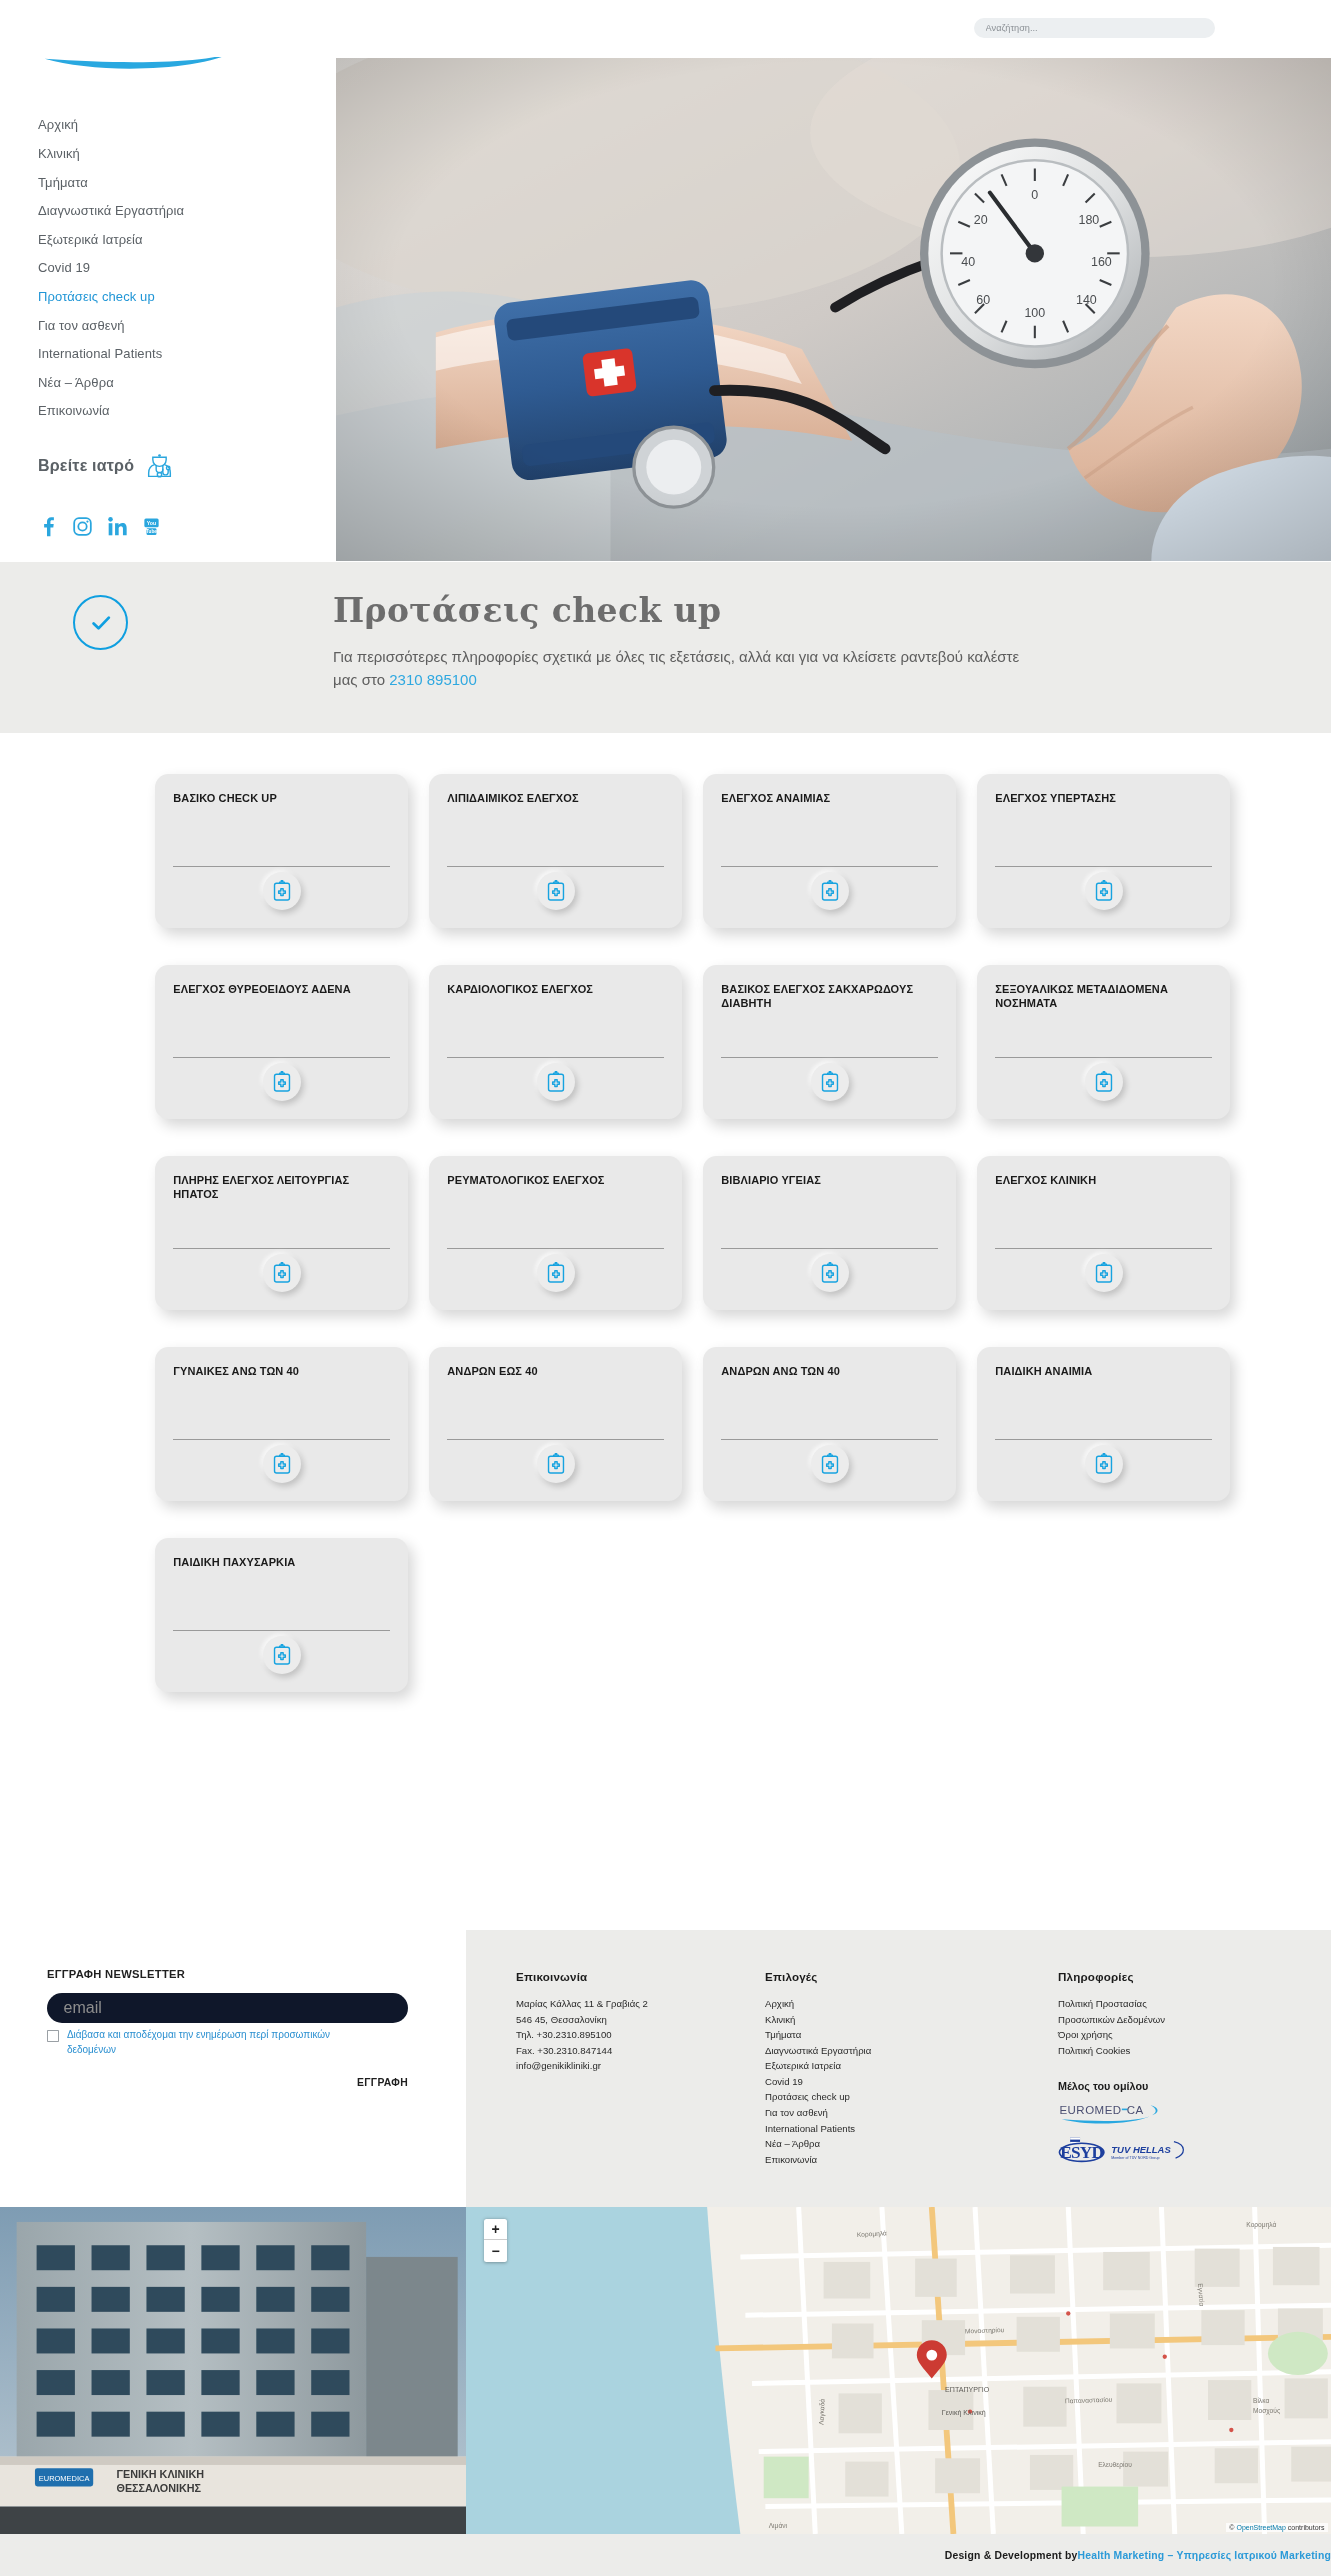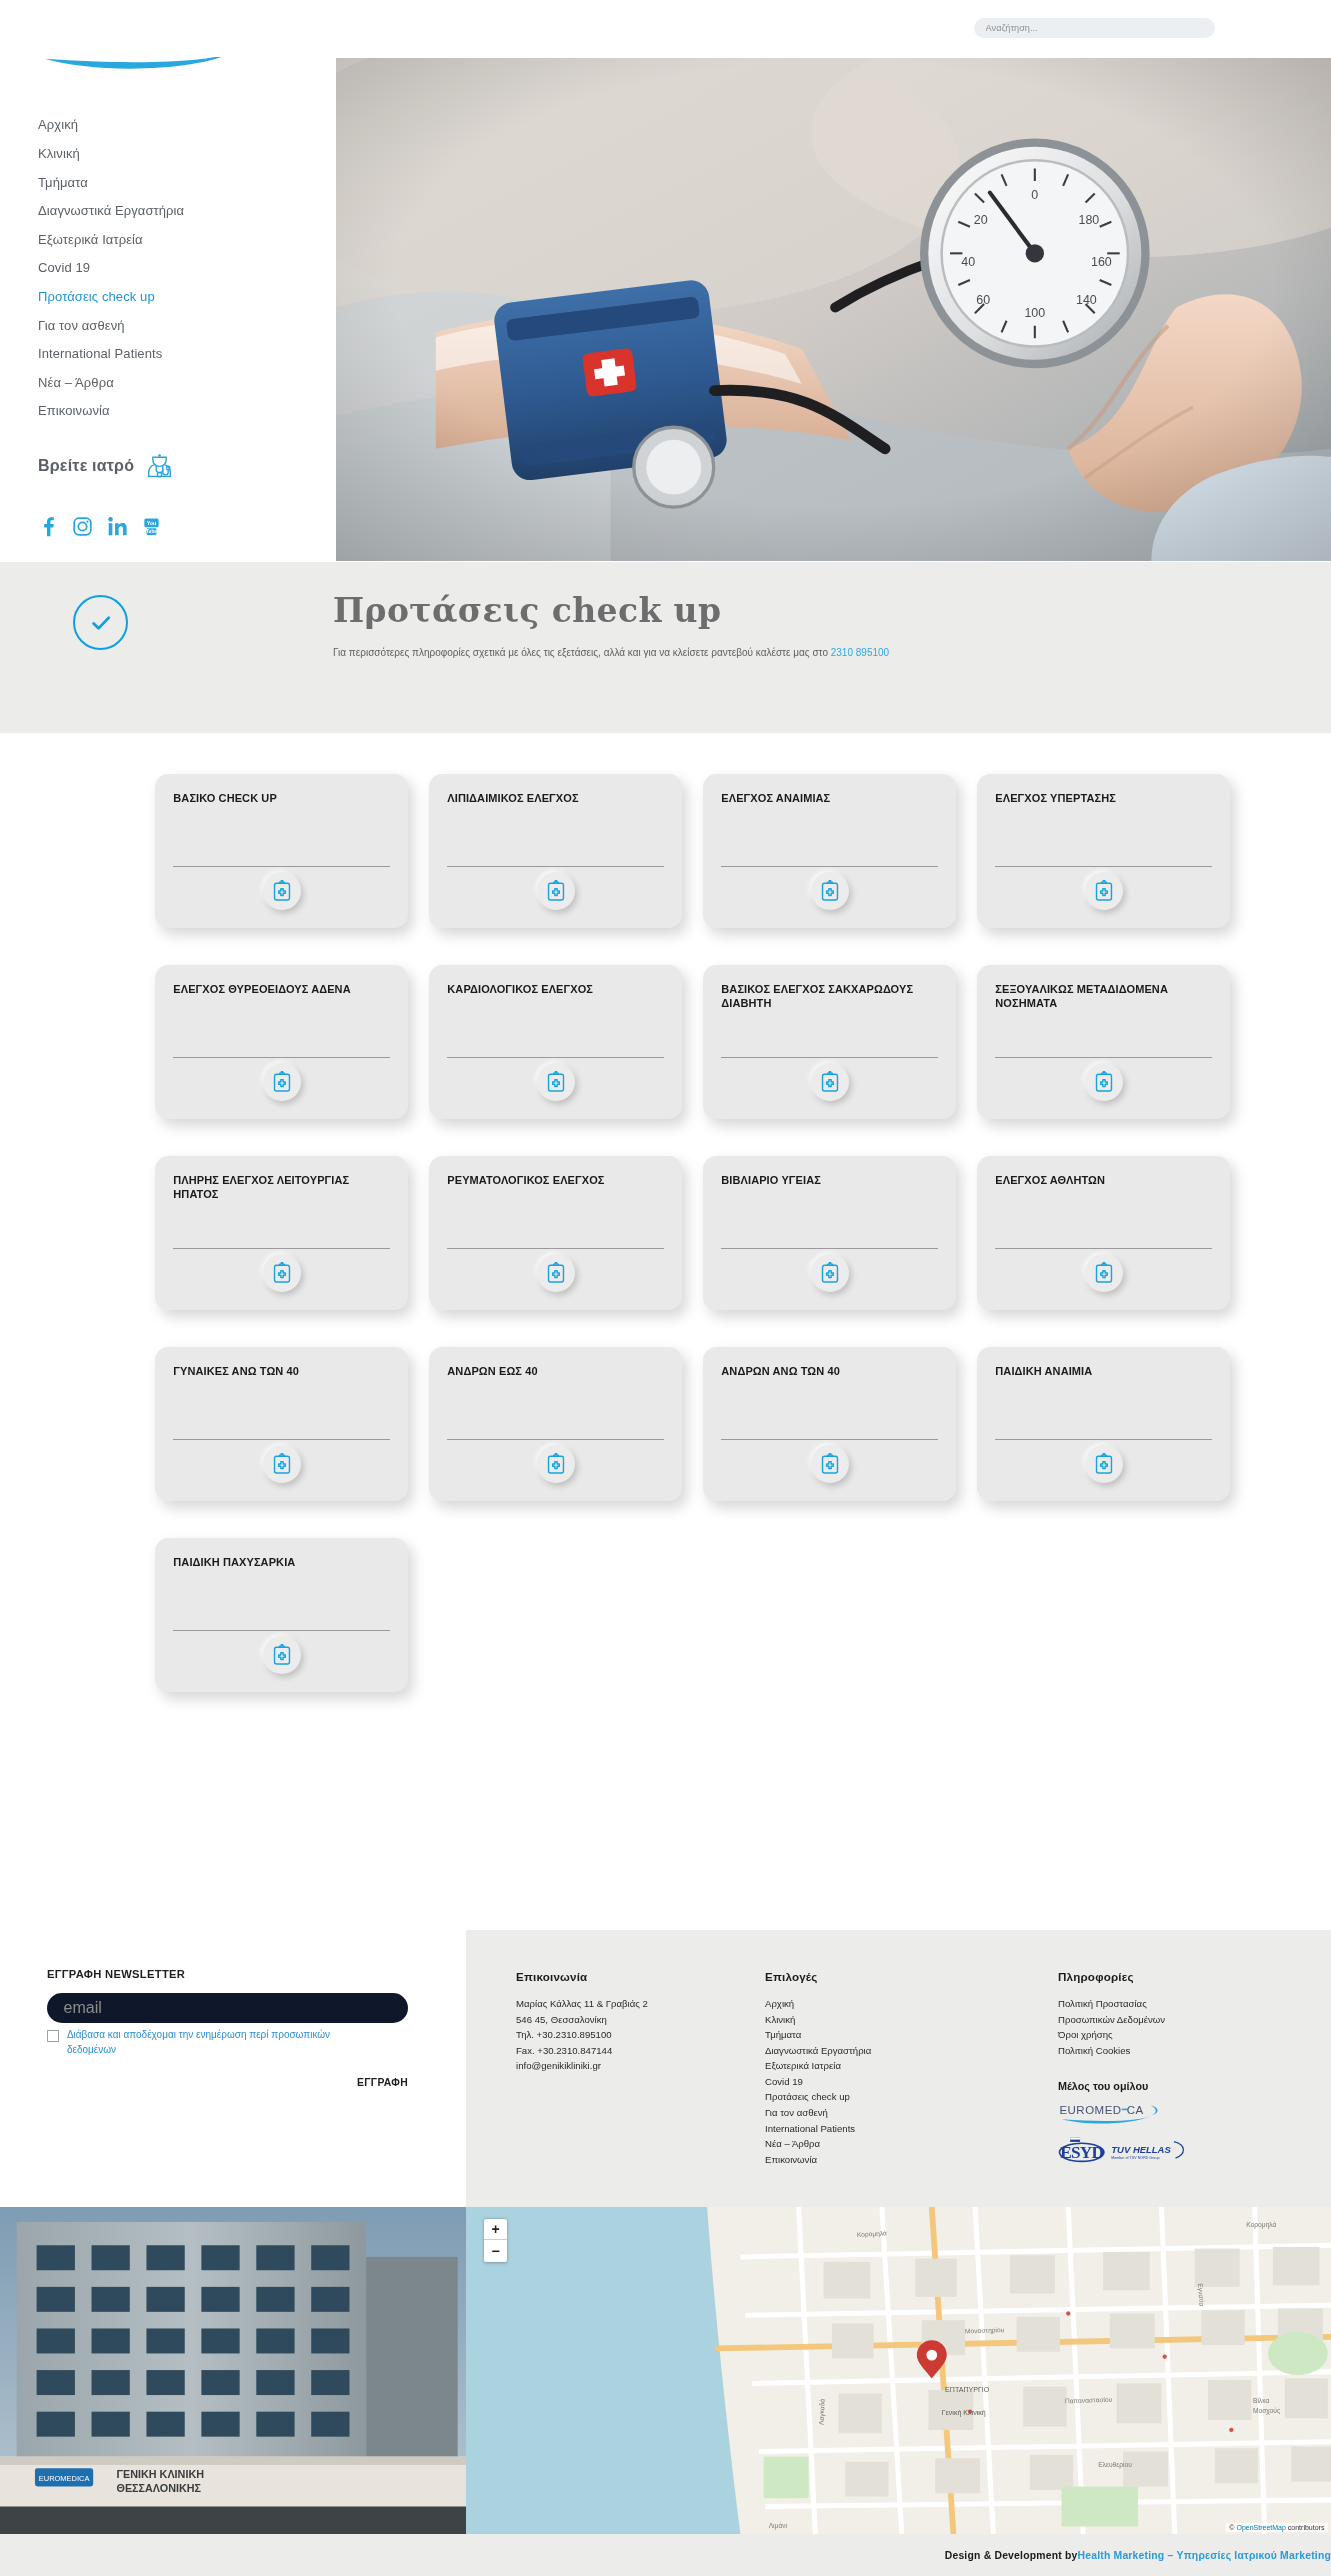--- a/index.html
+++ b/index.html
@@ -93,21 +93,21 @@
   .page-title {
     font-family: "DejaVu Serif", serif;
     font-weight: bold;
     font-size: 33px;
     color: #6d6d6d;
     letter-spacing: 0.4px;
     line-height: 1.05;
     margin-bottom: 16.6px;
   }
   .page-desc {
-    font-size: 10px;
+    font-size: 15px;
     color: #5e5e5e;
     line-height: 1.55;
     max-width: 699px;
   }
   .page-desc a { color: #2fa8e0; text-decoration: none; }
 
   
   .grid {
     position: absolute; top: 774px; left: 155px;
     width: 1032px;
@@ -595,21 +595,21 @@
             <rect x="3" y="4" width="18" height="20" rx="2.4"></rect>
             <path d="M9.2 4 V2.6 h1.9 V1 h1.8 v1.6 h1.9 V4"></path>
             <path d="M10.6 10.6 h2.8 v2.6 h2.6 v2.8 h-2.6 v2.6 h-2.8 v-2.6 H8 v-2.8 h2.6 z"></path>
           </svg>
         </div>
       </div>
     </div>
     <div class="card-slot">
       <div class="card-tab"></div>
       <div class="card">
-        <div class="card-title">ΕΛΕΓΧΟΣ ΑΘΛΗΤΩΝ</div>
+        <div class="card-title">ΕΛΕΓΧΟΣ ΚΛΙΝΙΚΗ</div>
         <div class="card-rule"></div>
         <div class="card-icon-btn">
           <svg width="20" height="21.6" viewBox="0 0 24 26" fill="none" stroke="#17a3e0" stroke-width="1.7" stroke-linejoin="round">
             <rect x="3" y="4" width="18" height="20" rx="2.4"></rect>
             <path d="M9.2 4 V2.6 h1.9 V1 h1.8 v1.6 h1.9 V4"></path>
             <path d="M10.6 10.6 h2.8 v2.6 h2.6 v2.8 h-2.6 v2.6 h-2.8 v-2.6 H8 v-2.8 h2.6 z"></path>
           </svg>
         </div>
       </div>
     </div>

